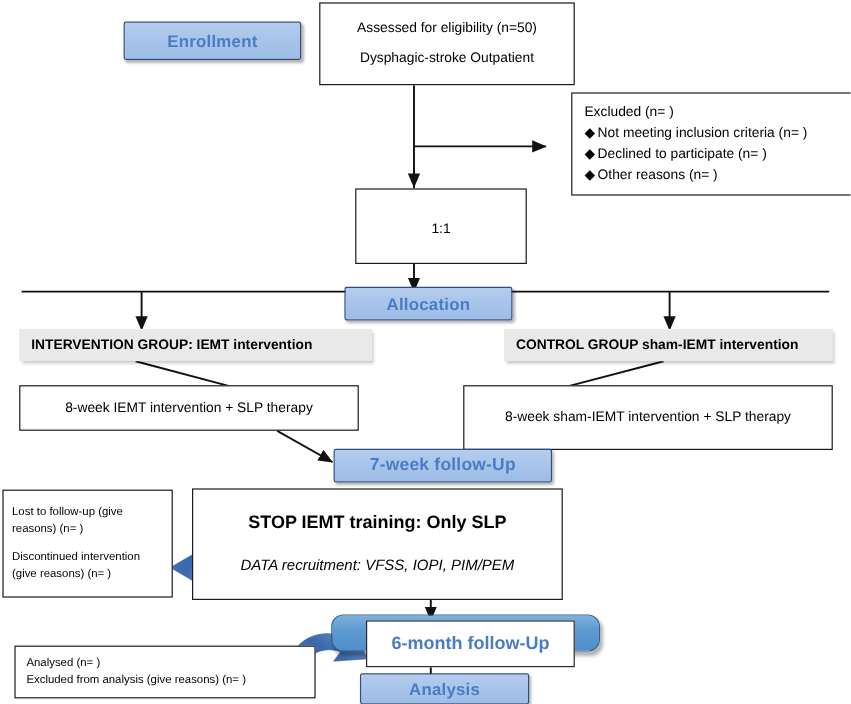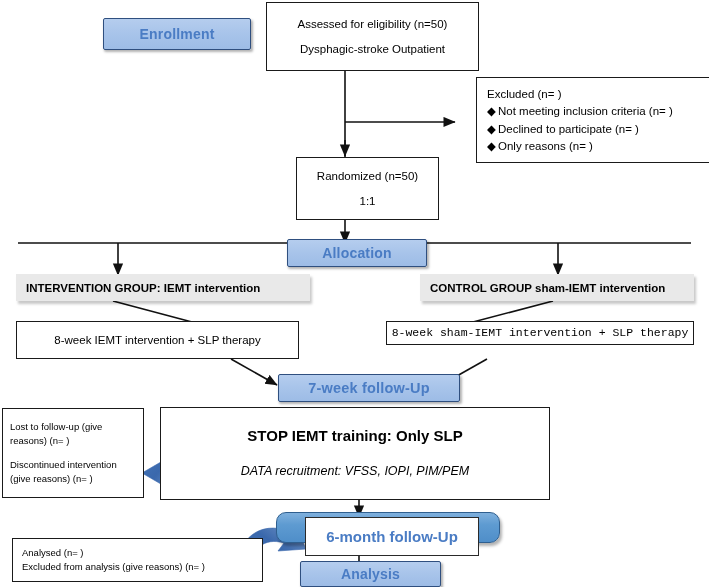--- a/index.html
+++ b/index.html
@@ -157,61 +157,60 @@
 
   <div class="abs wbox left" style="left:476px; top:77px; width:243px; height:86px; padding-left:10px;">
     <span class="bul">Excluded  (n=   )</span>
     <span class="bul" style="margin-top:3px;">
       <span class="bulmark">◆</span><span>Not meeting inclusion criteria (n=   )</span>
     </span>
     <span class="bul" style="margin-top:3px;">
       <span class="bulmark">◆</span><span>Declined to participate (n=   )</span>
     </span>
     <span class="bul" style="margin-top:3px;">
-      <span class="bulmark">◆</span><span>Only reasons (n=   )</span>
+      <span class="bulmark">◆</span><span>Other reasons (n=   )</span>
     </span>
   </div>
 
   <div class="abs wbox center" style="left:296px; top:157px; width:143px; height:63px;">
-    <div style="padding:2px 4px;">Randomized (n=50)</div>
     <div style="padding:8px 4px 2px;">1:1</div>
   </div>
 
   <div class="abs pill" style="left:287px; top:239px; width:140px; height:28px; font-size:14px;">
     <span>Allocation</span>
   </div>
 
   <div class="abs greybar" style="left:16px; top:274px; width:294px; height:27px;">
     <span>INTERVENTION GROUP:  IEMT intervention</span>
   </div>
 
   <div class="abs greybar" style="left:420px; top:274px; width:274px; height:27px;">
     <span>CONTROL GROUP sham-IEMT intervention</span>
   </div>
 
   <div class="abs wbox center" style="left:16px; top:321px; width:283px; height:38px;">
     <span>8-week IEMT intervention + SLP therapy</span>
   </div>
 
-  <div class="abs wbox center" style="left:386px; top:321px; width:308px; height:24px;font-family:Liberation Mono, monospace;">
+  <div class="abs wbox center" style="left:386px; top:321px; width:308px; height:54px;">
     <span>8-week sham-IEMT intervention + SLP therapy</span>
   </div>
 
   <div class="abs pill" style="left:278px; top:374px; width:182px; height:28px; font-size:14.5px;">
     <span>7-week follow-Up</span>
   </div>
 
   <div class="abs wbox left" style="left:2px; top:408px; width:142px; height:90px; font-size:9.5px; padding-left:7px;">
     <div>Lost to follow-up (give</div>
     <div style="margin-top:2px;">reasons) (n=   )</div>
     <div style="margin-top:12px;">Discontinued intervention</div>
     <div style="margin-top:2px;">(give reasons) (n=   )</div>
   </div>
 
-  <div class="abs wbox center" style="left:160px; top:407px; width:390px; height:93px;">
+  <div class="abs wbox center" style="left:160px; top:407px; width:309px; height:93px;">
     <div class="bld" style="font-size:15px; padding:2px 8px;">STOP IEMT training: Only SLP</div>
     <div class="ital" style="font-size:12.5px; padding:16px 8px 2px;">DATA recruitment: VFSS, IOPI, PIM/PEM</div>
   </div>
 
   <div class="abs blueframe" style="left:276px; top:512px; width:224px; height:31px;">
     <div class="innerwhite" style="left:28px; top:4px; width:172px; height:37px; font-size:15px;">
       <span>6-month follow-Up</span>
     </div>
   </div>
 

